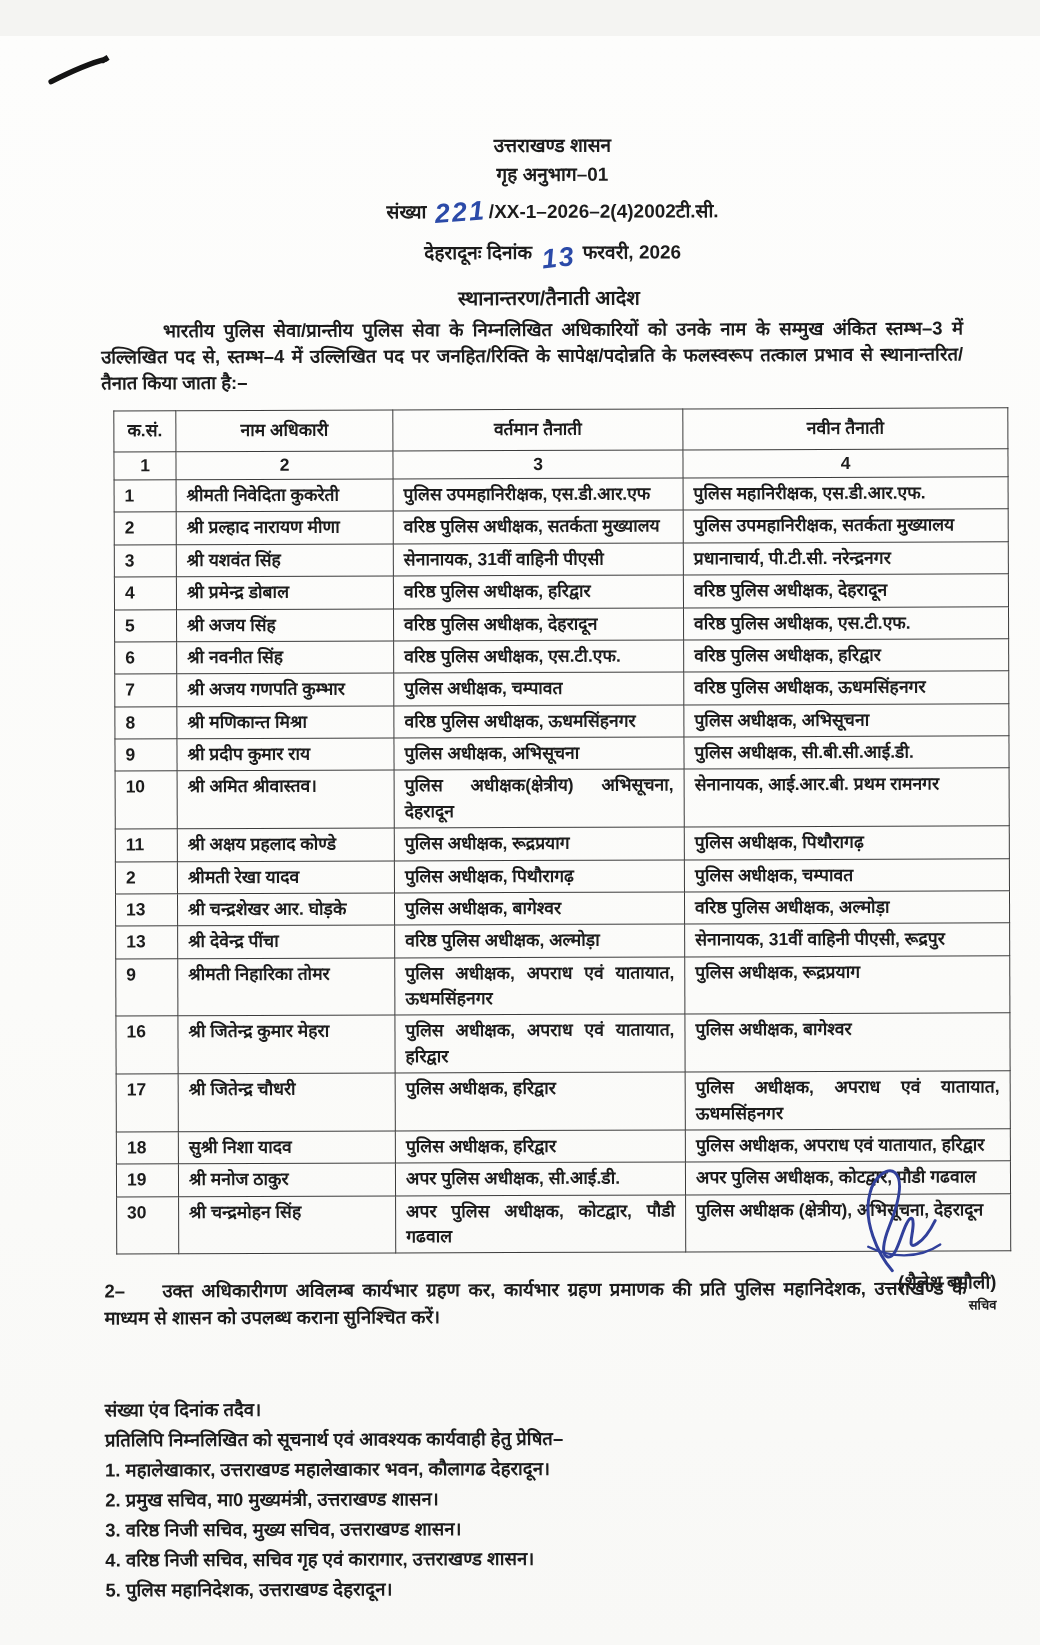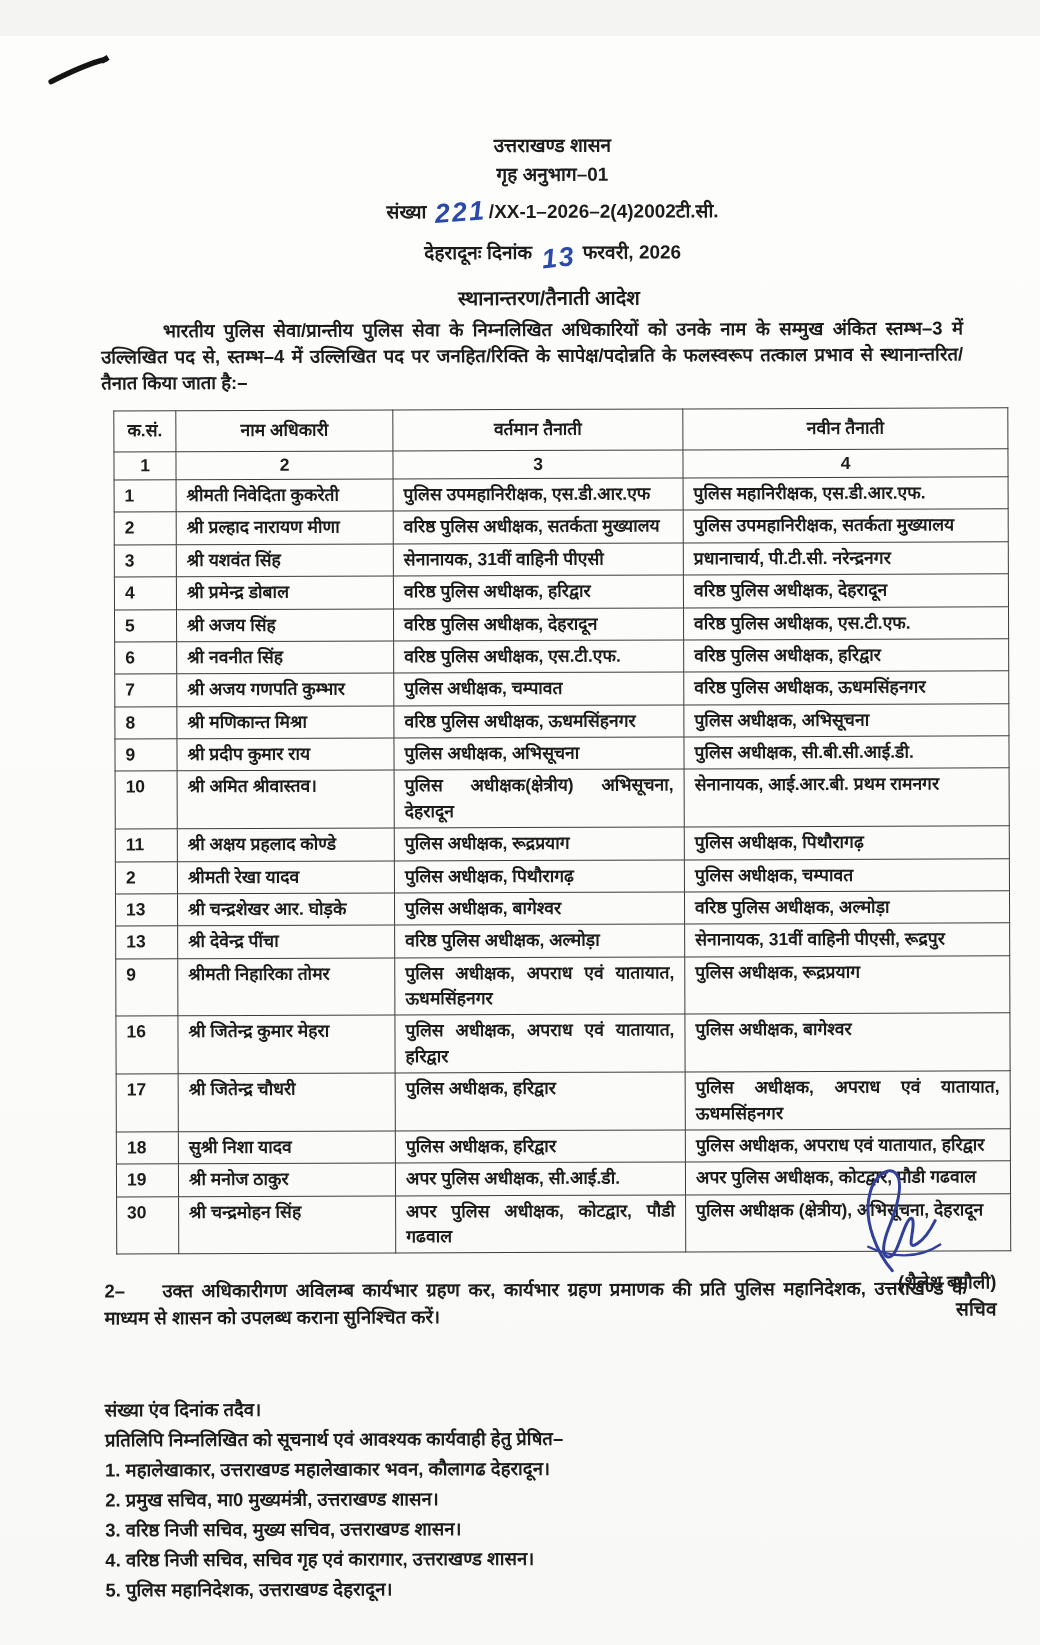--- a/index.html
+++ b/index.html
@@ -89,21 +89,21 @@
   }
   .para2 .pnum{display:inline-block;min-width:58px;}
   .sig-wrap{
     position:absolute;
     left:782px;top:1128px;
     width:210px;
     text-align:right;
   }
   .sig-svg{display:block;margin:0 auto -6px auto;}
   .sig-name{font-size:18.5px;font-weight:700;white-space:nowrap;}
-  .sig-desig{font-size:19px;font-weight:700;margin-top:2px;}
+  .sig-desig{font-size:13px;font-weight:700;margin-top:2px;}
   .footer{
     margin:64px 60px 0 100px;
     font-size:18.5px;
     font-weight:600;
     line-height:1.62;
   }
   .footer .f-head{font-weight:700;}
   .footer ol{list-style:none;margin:0;padding:0;}
   .redaction{
     position:absolute;

